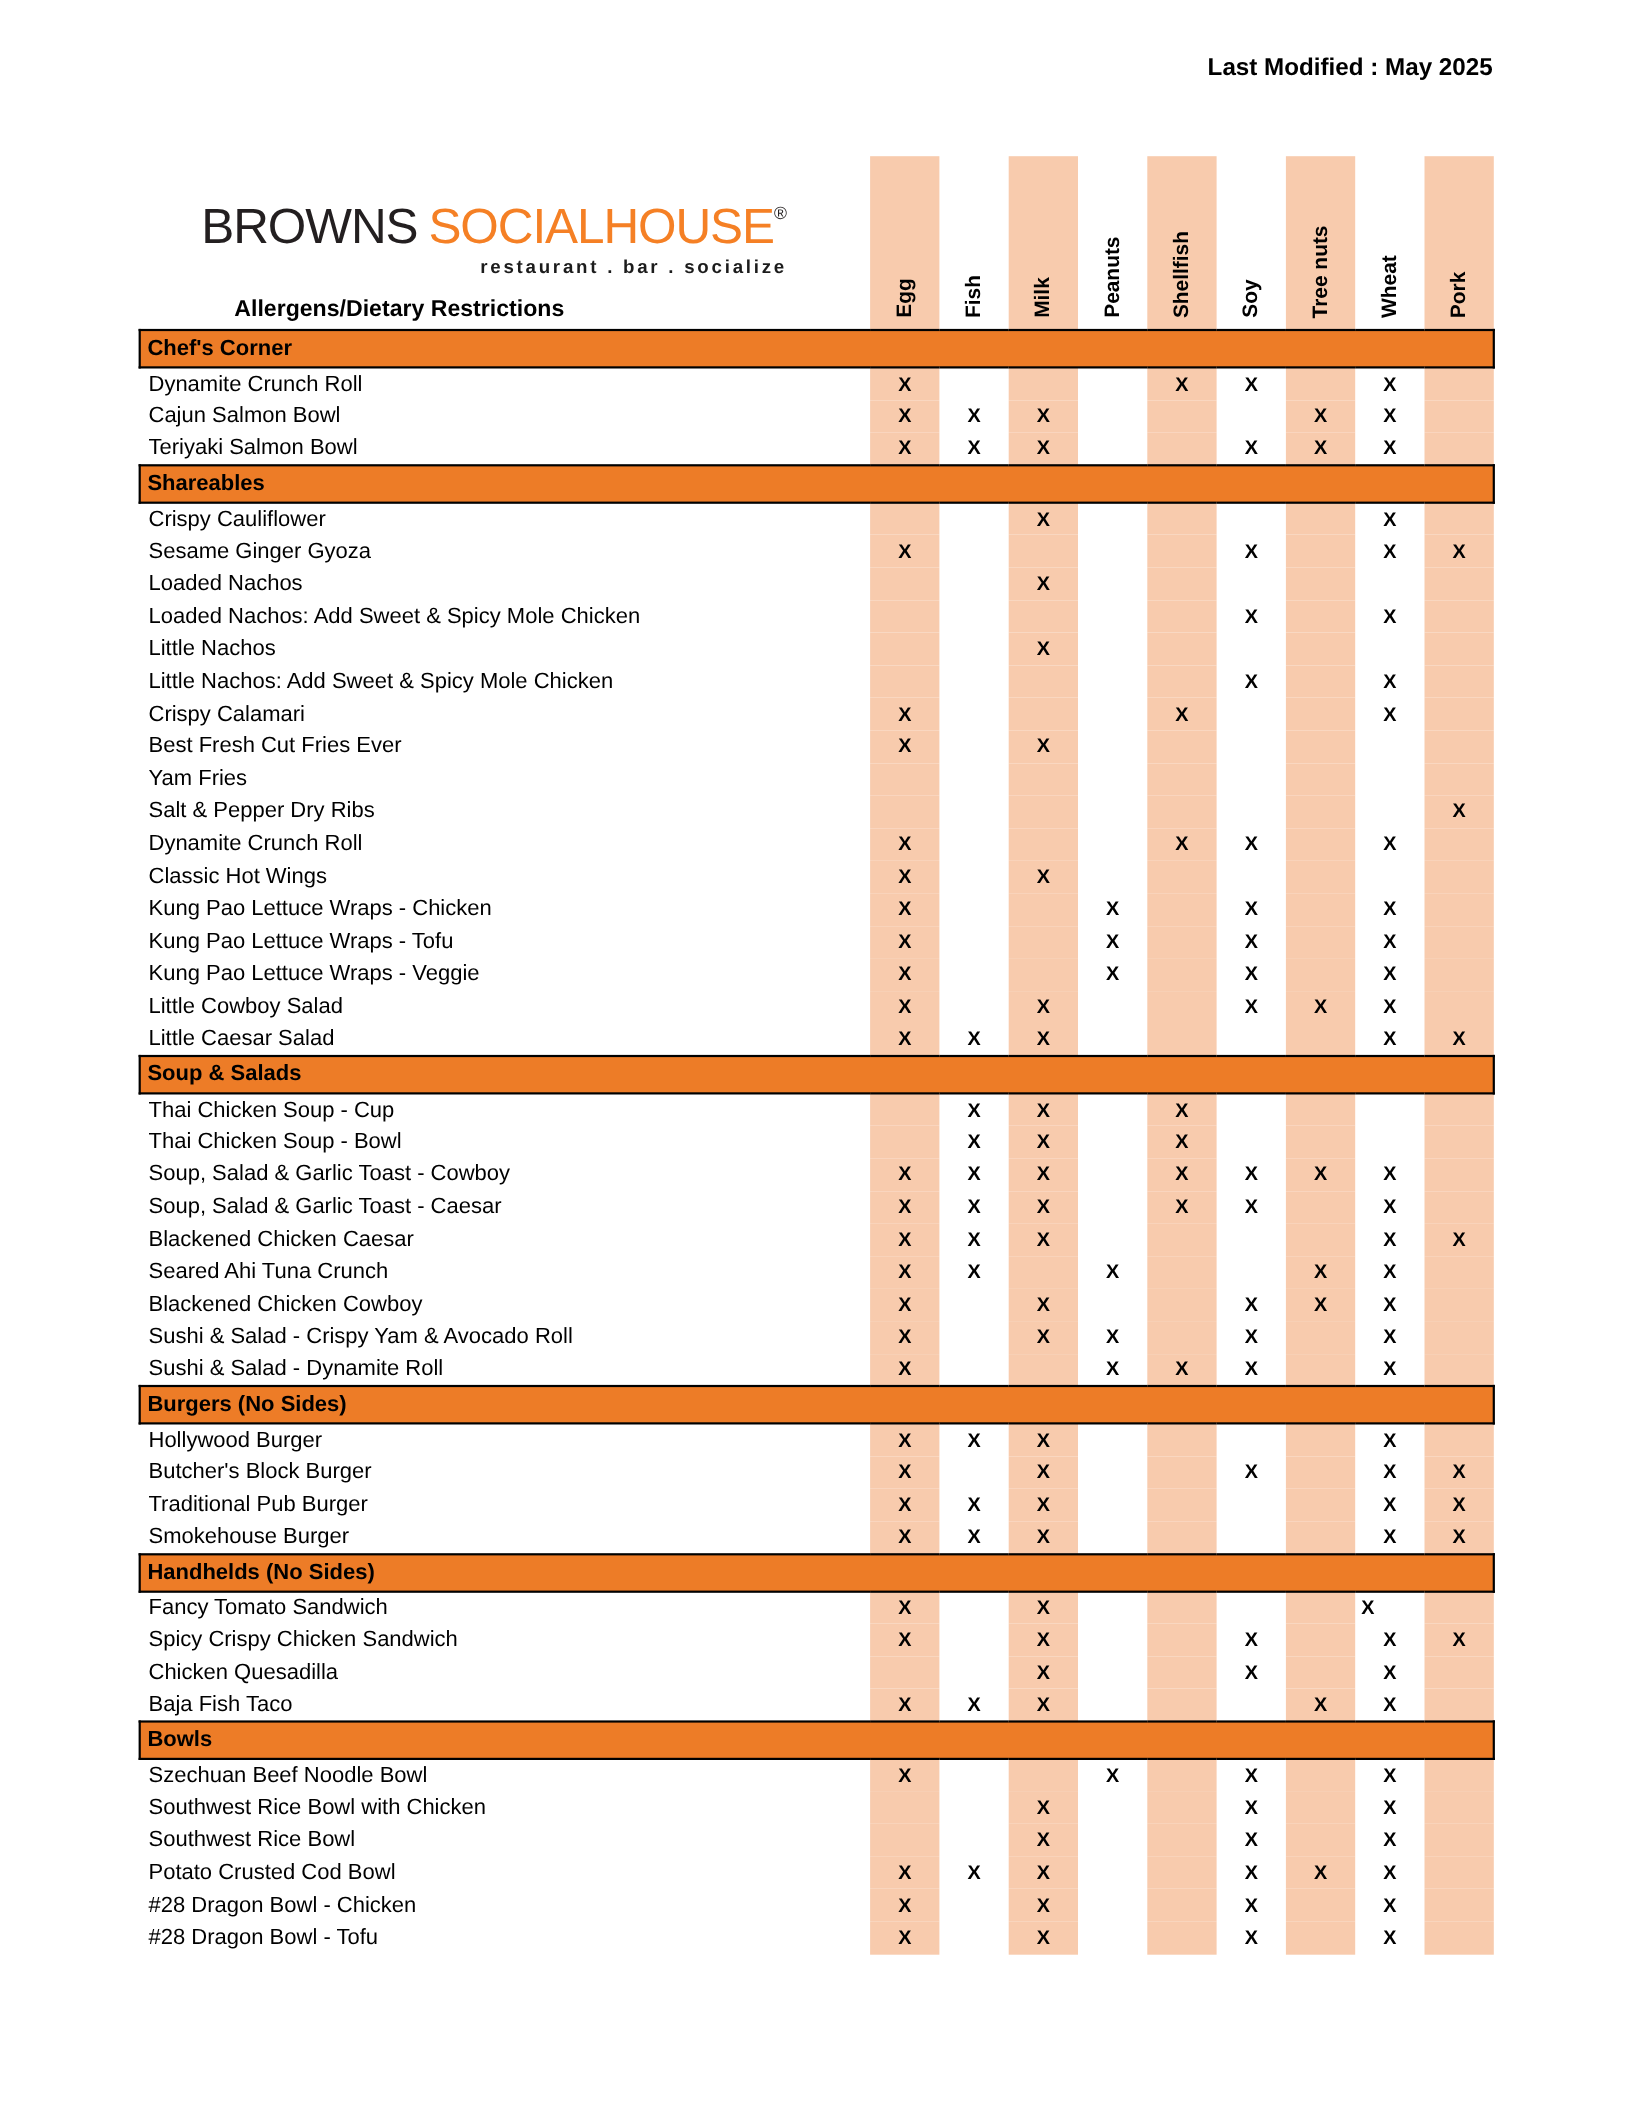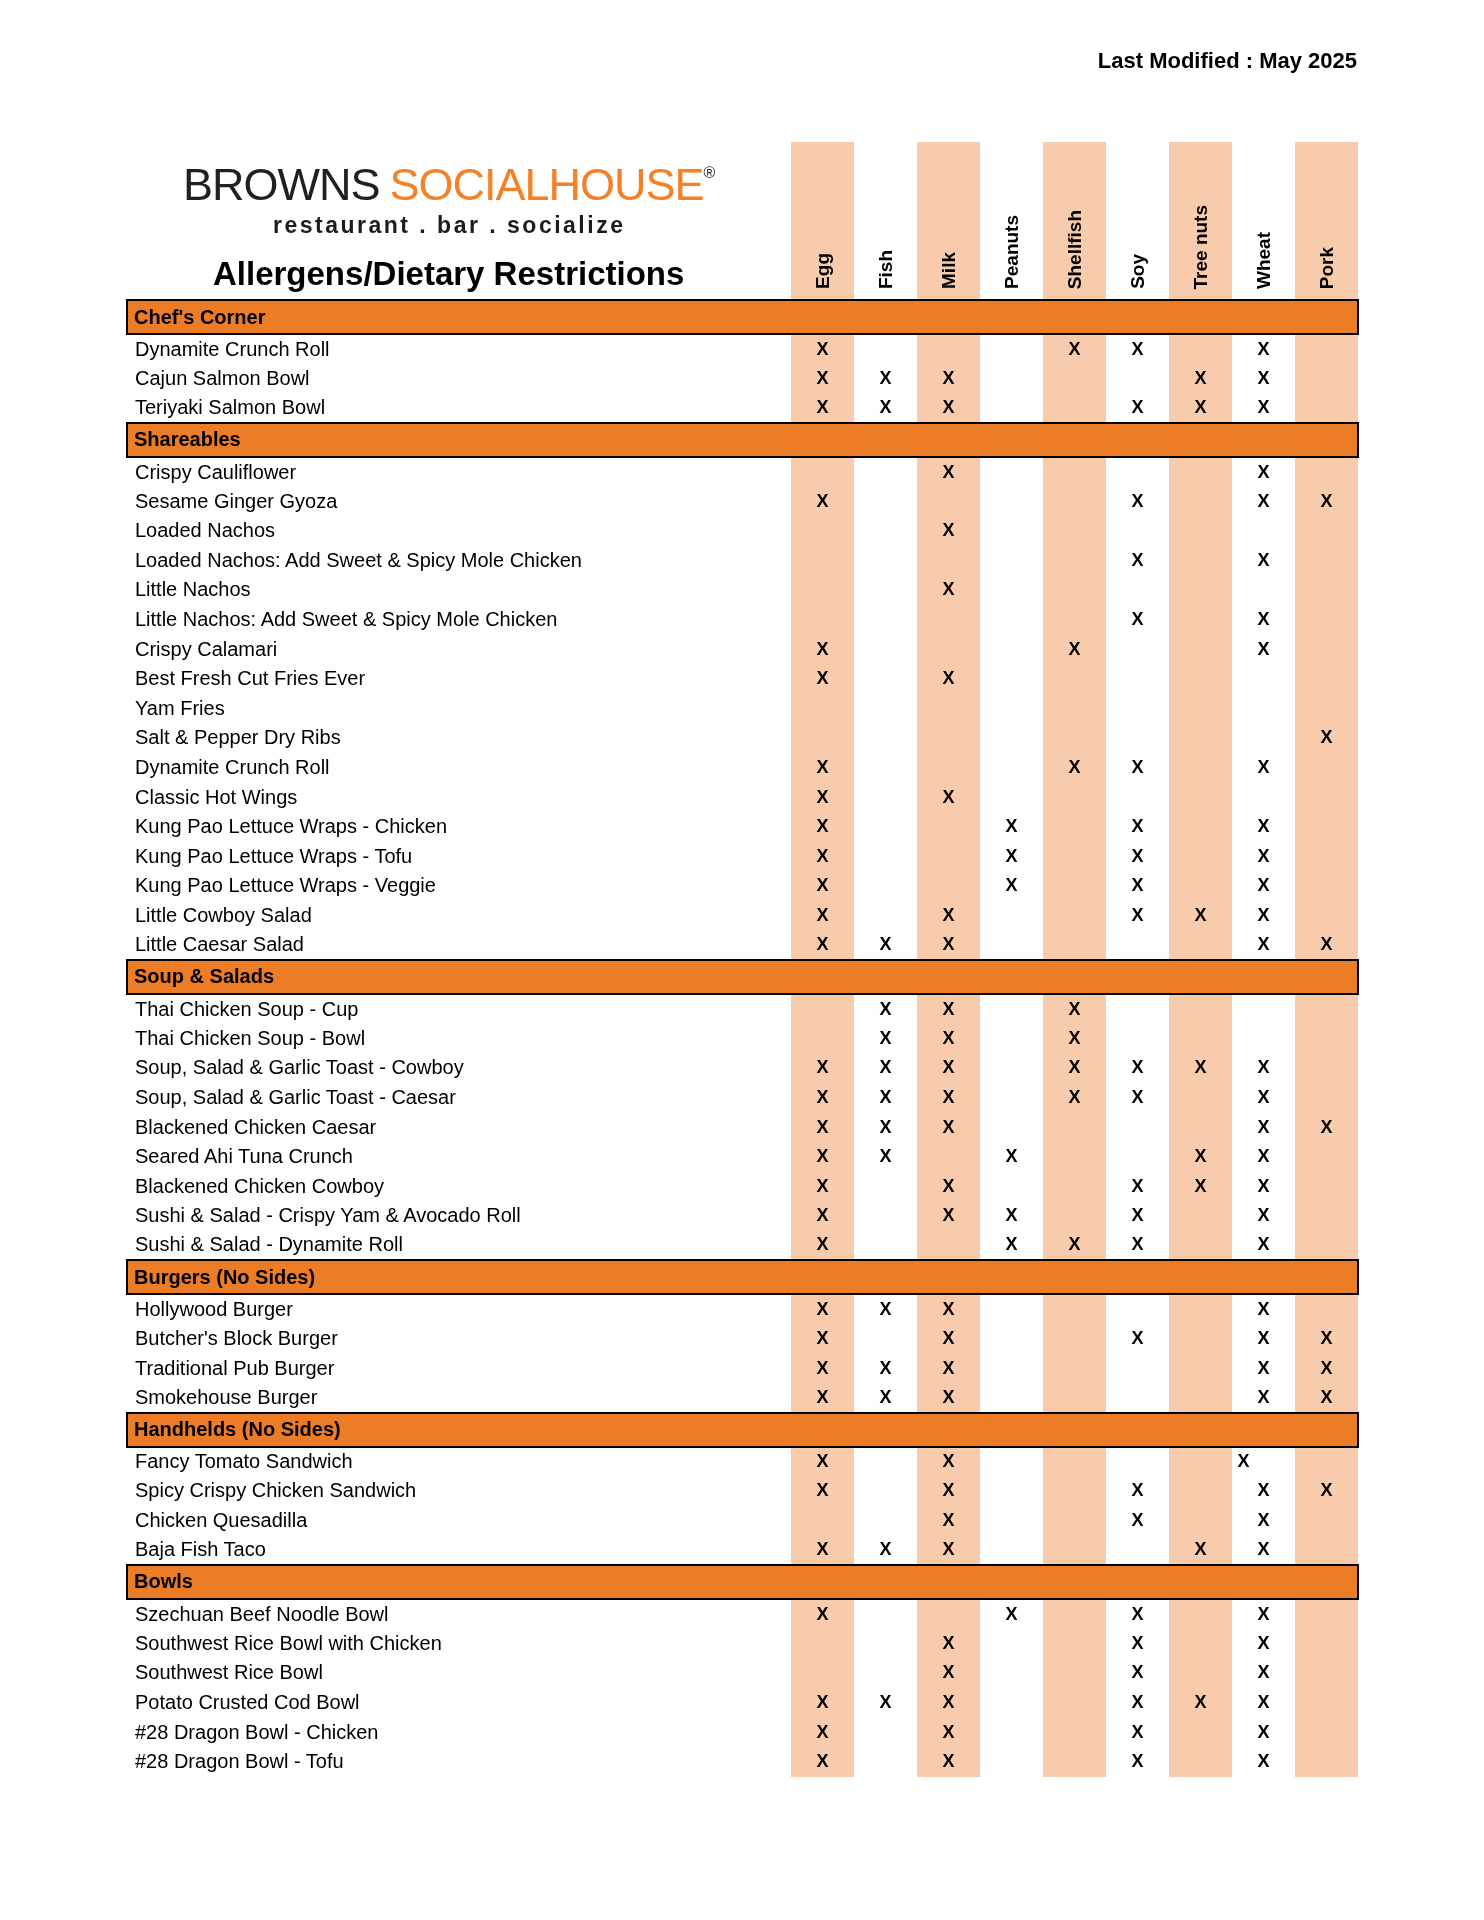--- a/index.html
+++ b/index.html
@@ -29,22 +29,22 @@
   th, td { padding: 0; }
 
   
   thead th { height: 153px; vertical-align: bottom; }
   th.corner { text-align: left; padding: 0 0 4px 56px; }
   .logo-wrap { display: inline-block; }
   .logo-line { font-size: 45px; letter-spacing: -1px; line-height: 1; white-space: nowrap; font-weight: 400; }
   .logo-browns { color: #231f20; }
   .logo-social { color: var(--logo-orange, #F58025); padding-left: 10px; }
   .logo-reg { font-size: 16px; vertical-align: 22px; color: #231f20; letter-spacing: 0; }
-  .tagline { text-align: center; font-size: 23px; letter-spacing: 2.5px; margin-top: 5px; color: #1c1c1c; }
-  .title { font-size: 33px; font-weight: bold; margin: 16px 0 2px 30px; white-space: nowrap; }
+  .tagline { text-align: right; font-size: 17px; letter-spacing: 2.5px; margin-top: 5px; color: #1c1c1c; }
+  .title { font-size: 21px; font-weight: bold; margin: 16px 0 2px 30px; white-space: nowrap; }
 
   th.alg .vlabel {
     writing-mode: vertical-rl;
     transform: rotate(180deg);
     font-weight: bold;
     font-size: 19px;
     line-height: 1;
     margin: 0 auto;
     padding-top: 10px; 
     white-space: nowrap;

